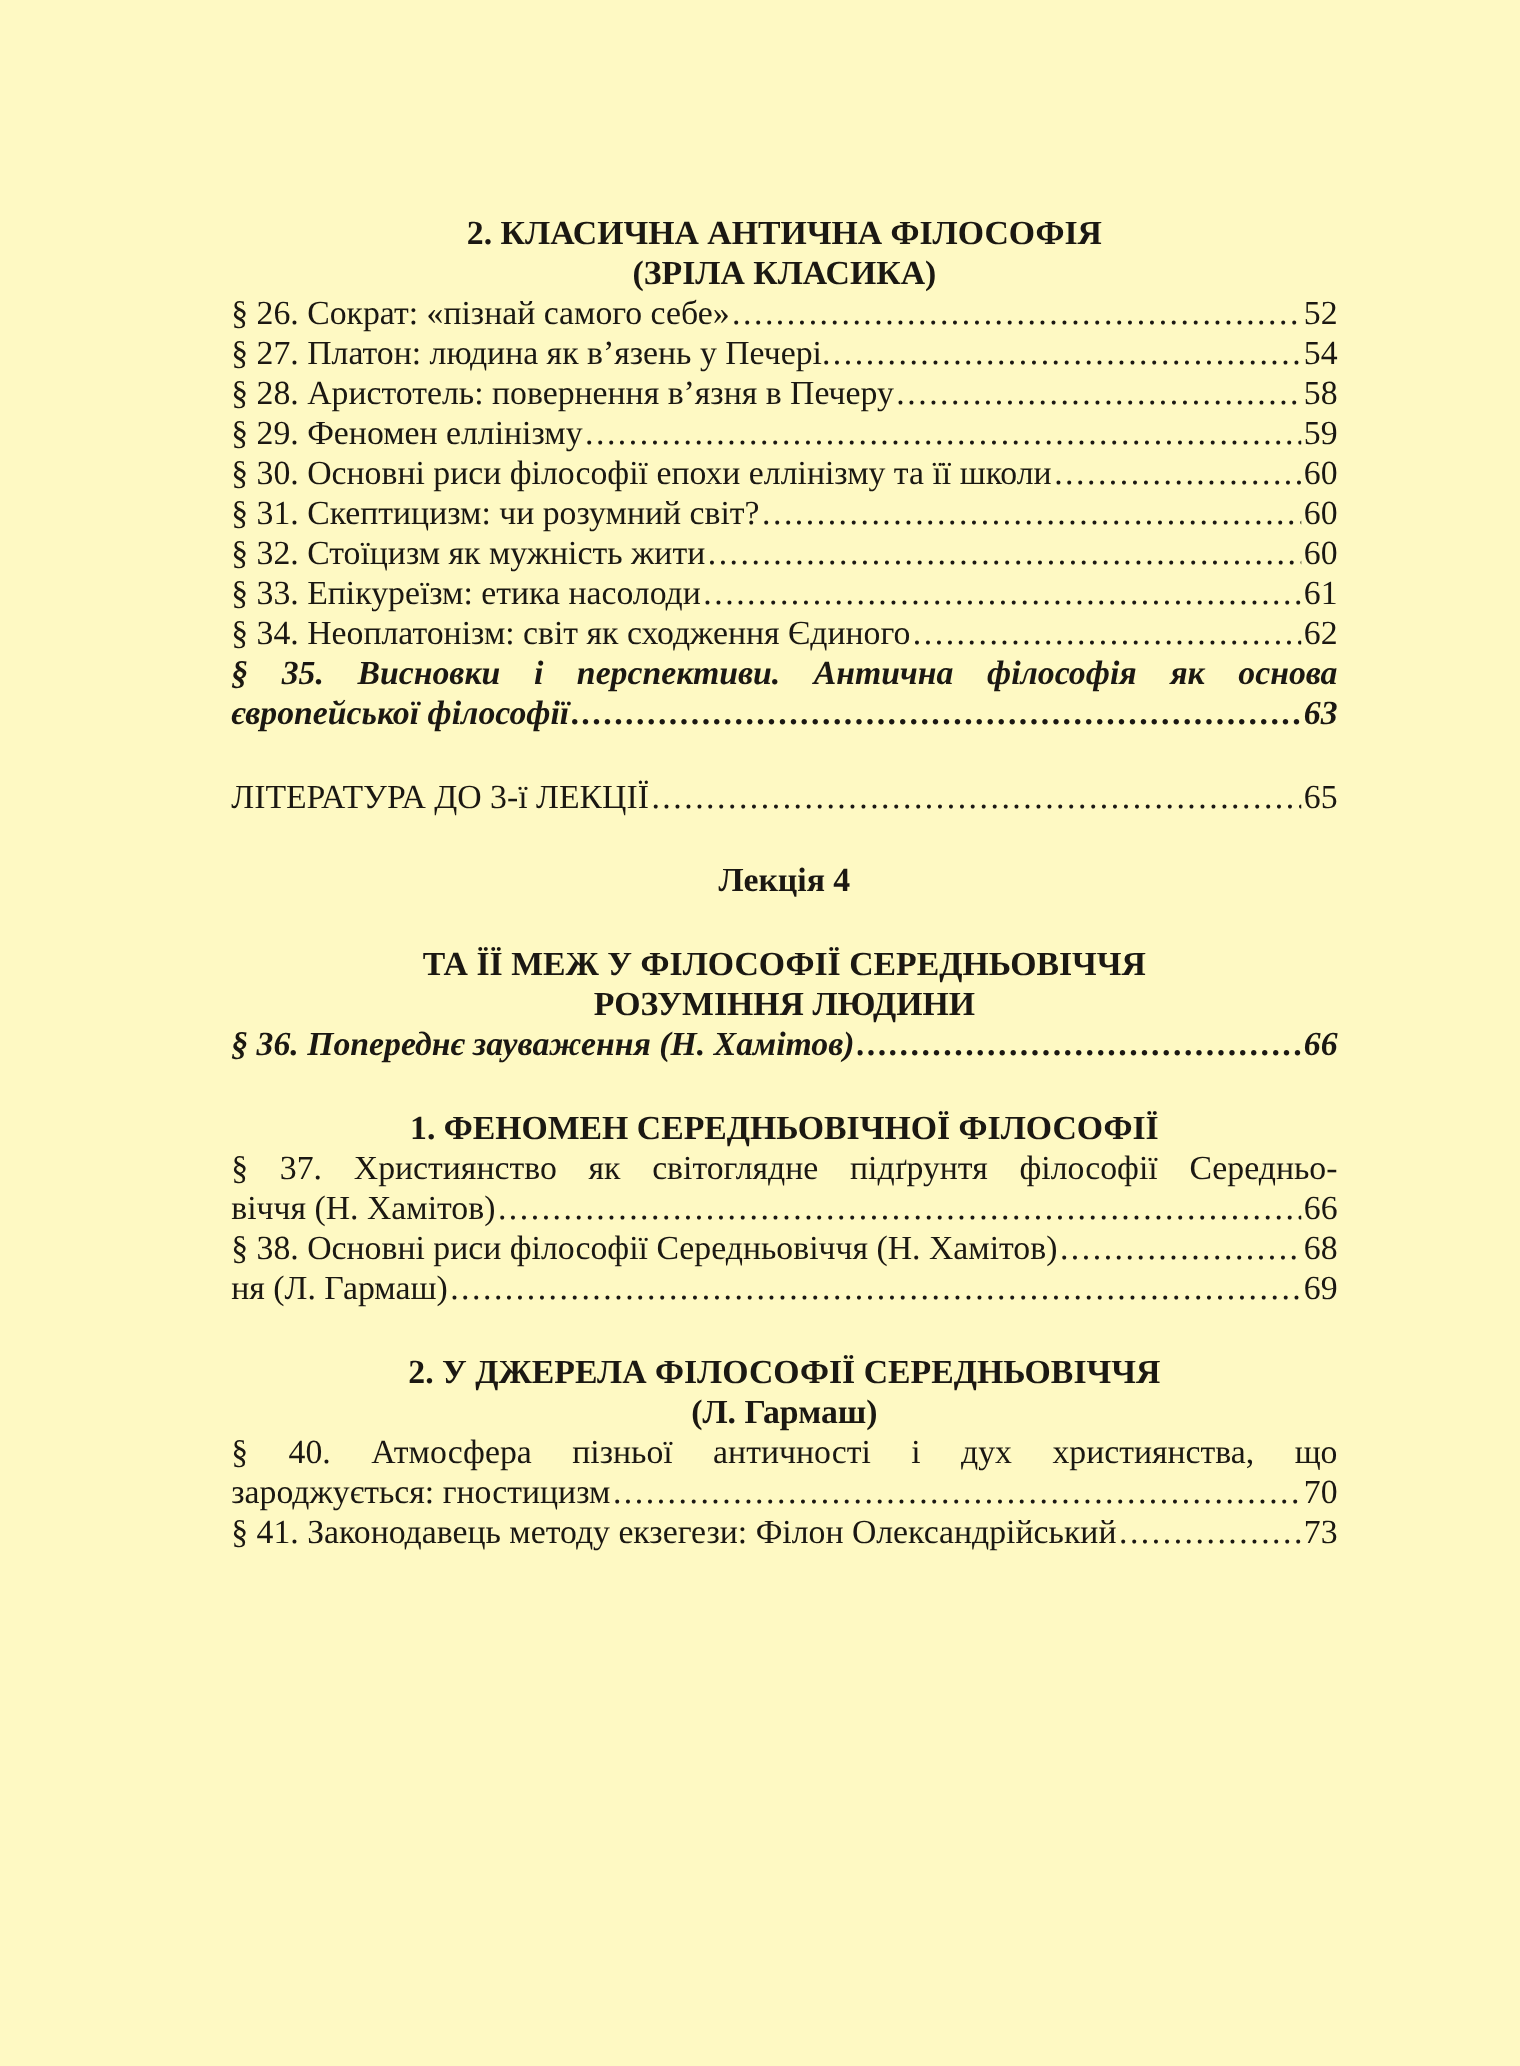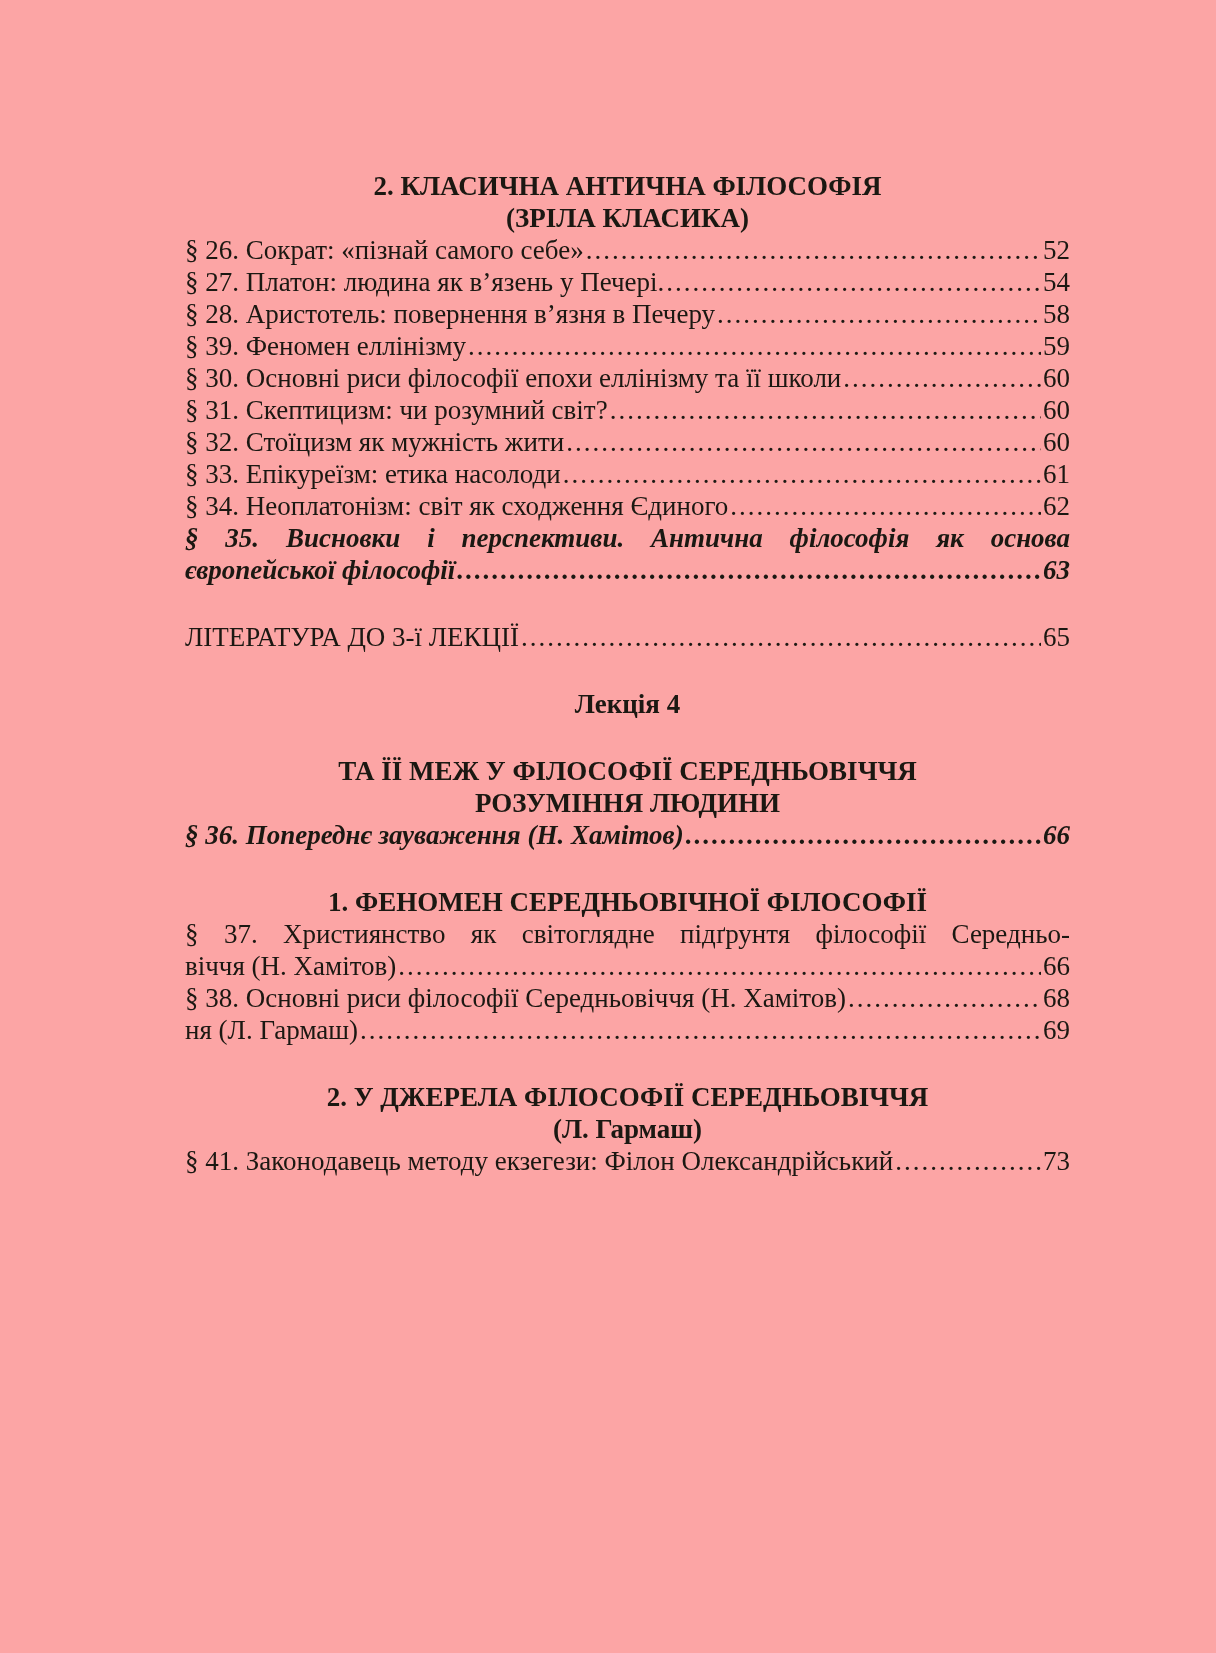--- a/index.html
+++ b/index.html
@@ -1,20 +1,20 @@
 <!DOCTYPE html>
 <html><head>
 <meta charset="utf-8">
 <style>
   html,body{margin:0;padding:0;background:#ffffff;}
   .page{
     position:relative;
     width:1216px;
     height:1653px;
-    background:#fca5a5;
+    background:#fef9c3;
     font-family:"Liberation Serif", serif;
     color:#1b1812;
     overflow:hidden;
   }
   .content{
     position:absolute;
     left:185px;
     top:170px;
     width:885px;
     font-size:27px;
@@ -75,21 +75,21 @@
     <span class="label">§ 27. Платон: людина як в’язень у Печері.</span>
     <span class="dots"></span>
     <span class="pagenum">54</span>
   </div>
       <div class="entry">
     <span class="label">§ 28. Аристотель: повернення в’язня в Печеру</span>
     <span class="dots"></span>
     <span class="pagenum">58</span>
   </div>
       <div class="entry">
-    <span class="label">§ 39. Феномен еллінізму</span>
+    <span class="label">§ 29. Феномен еллінізму</span>
     <span class="dots"></span>
     <span class="pagenum">59</span>
   </div>
       <div class="entry">
     <span class="label">§ 30. Основні риси філософії епохи еллінізму та її школи</span>
     <span class="dots"></span>
     <span class="pagenum">60</span>
   </div>
       <div class="entry">
     <span class="label">§ 31. Скептицизм: чи розумний світ?</span>
@@ -156,19 +156,27 @@
     <div class="entry">
       <span class="label">ня (Л. Гармаш)</span>
       <span class="dots"></span>
       <span class="pagenum">69</span>
     </div>
   </div>
       <div class="heading spaced">
         <div class="heading-line">2. У ДЖЕРЕЛА ФІЛОСОФІЇ СЕРЕДНЬОВІЧЧЯ</div>
         <div class="heading-line">(Л. Гармаш)</div>
       </div>
+      <div class="entry2">
+    <div class="l1">§ 40. Атмосфера пізньої античності і дух християнства, що</div>
+    <div class="entry">
+      <span class="label">зароджується: гностицизм</span>
+      <span class="dots"></span>
+      <span class="pagenum">70</span>
+    </div>
+  </div>
       <div class="entry">
     <span class="label">§ 41. Законодавець методу екзегези: Філон Олександрійський</span>
     <span class="dots"></span>
     <span class="pagenum">73</span>
   </div>
     </div>
 </div>
 
 </body></html>

